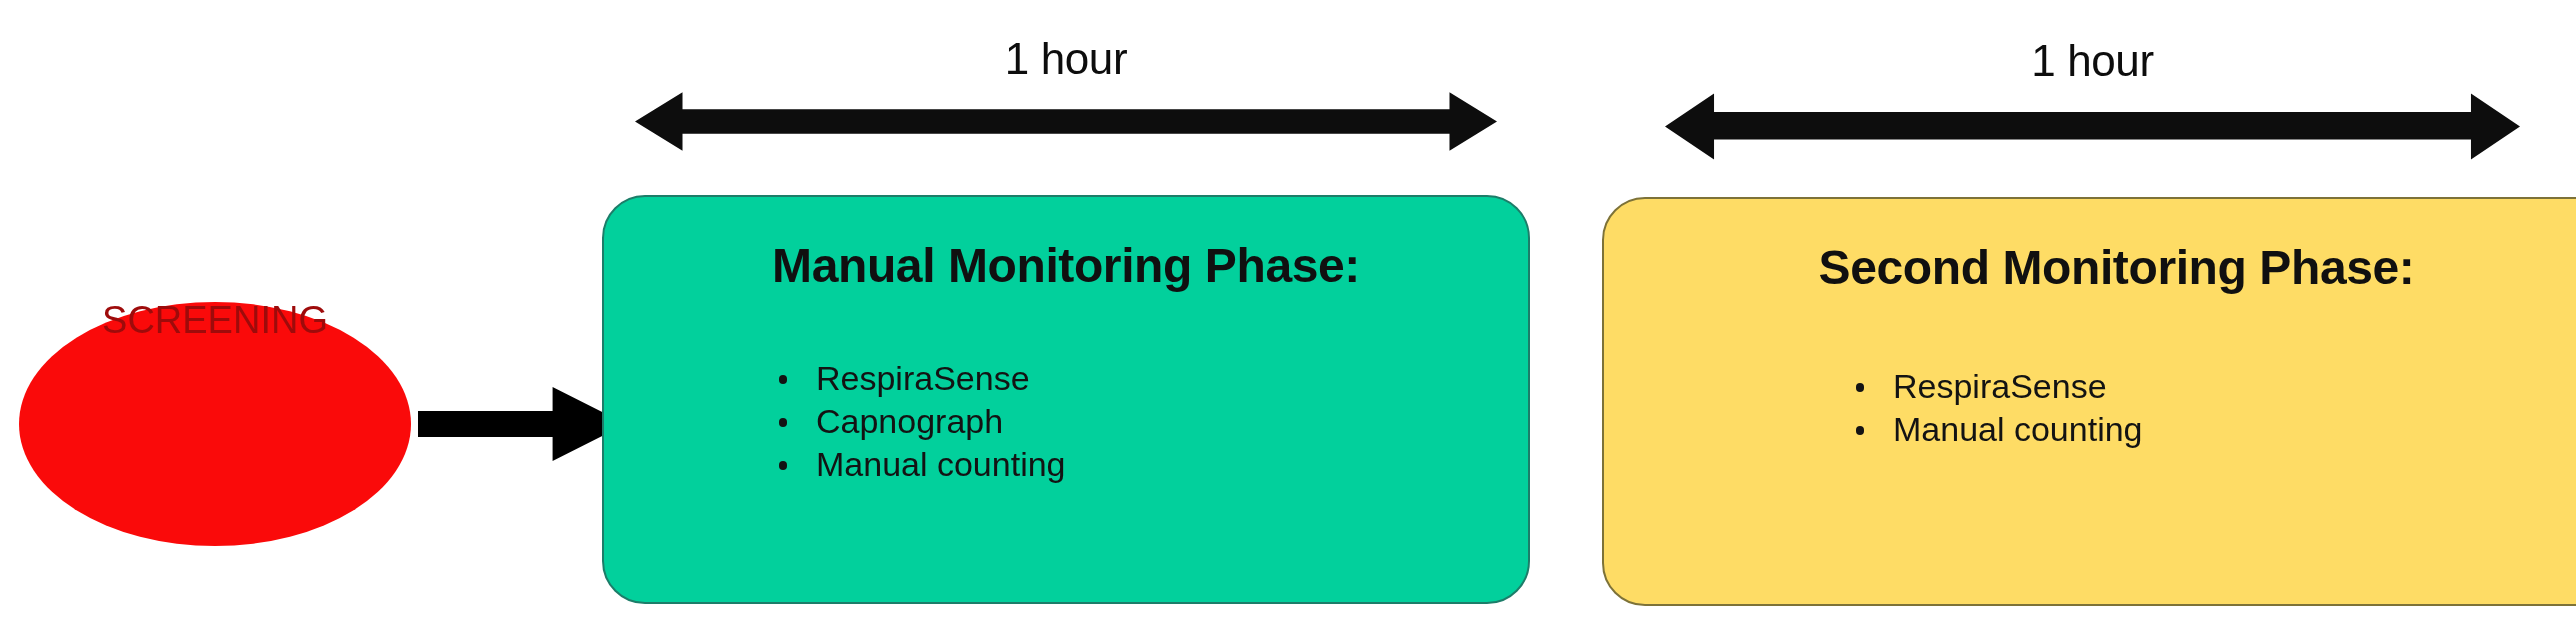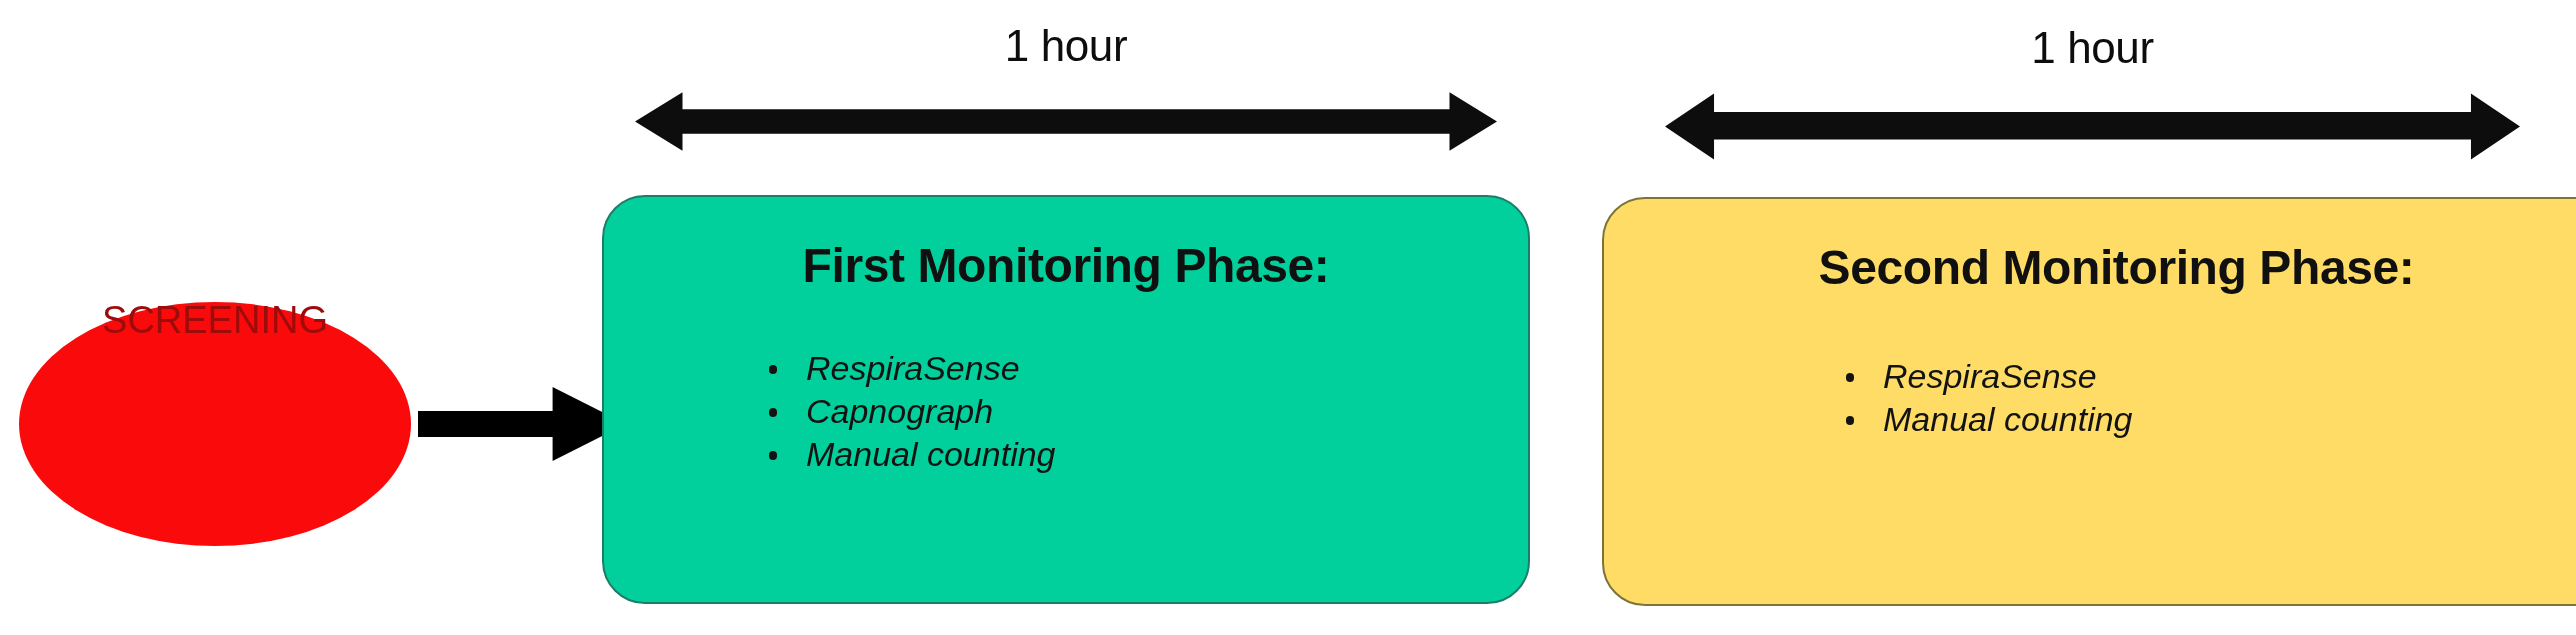--- a/index.html
+++ b/index.html
@@ -28,20 +28,21 @@
   .duration-label {
     position: absolute;
     width: 100%;
     text-align: center;
     font-size: 44px;
     line-height: 44px;
     color: #0d0d0d;
     font-weight: 400;
     letter-spacing: -0.4px;
     white-space: nowrap;
+    margin-top: 13px;
   }
 
   .duration-arrow {
     position: absolute;
     left: 0;
     width: 100%;
   }
 
   
   .screening-ellipse {
@@ -107,24 +108,23 @@
     font-weight: 700;
     color: #101010;
     letter-spacing: -0.4px;
     white-space: nowrap;
   }
   .phase-box.green .phase-title { top: 43px; }
   .phase-box.yellow .phase-title { top: 43px; }
 
   .bullet-list {
     position: absolute;
-    margin: 6px;
+    margin: 16px;
     padding: 0;
     list-style: none;
-    font-style: italic;
   }
   .phase-box.green .bullet-list { left: 153px; top: 144px; }
   .phase-box.yellow .bullet-list { left: 230px; top: 150px; }
 
   .bullet-item {
     position: relative;
     padding-left: 43px;
     font-size: 34px;
     line-height: 43px;
     color: #131313;
@@ -161,21 +161,21 @@
 
   <div class="screening-ellipse">
     <span class="screening-label">SCREENING</span>
   </div>
 
   <svg class="flow-arrow" viewBox="0 0 272 96" preserveAspectRatio="none">
     <polygon points="0,31 176,31 176,0 272,48 176,96 176,65 0,65" fill="#000000"></polygon>
   </svg>
 
   <div class="phase-box green">
-    <div class="phase-title">First Monitoring Phase:</div>
+    <div class="phase-title">Manual Monitoring Phase:</div>
     <ul class="bullet-list">
       <li class="bullet-item">
         <span class="bullet-dot"></span>
         <span>RespiraSense</span>
       </li>
       <li class="bullet-item">
         <span class="bullet-dot"></span>
         <span>Capnograph</span>
       </li>
       <li class="bullet-item">

